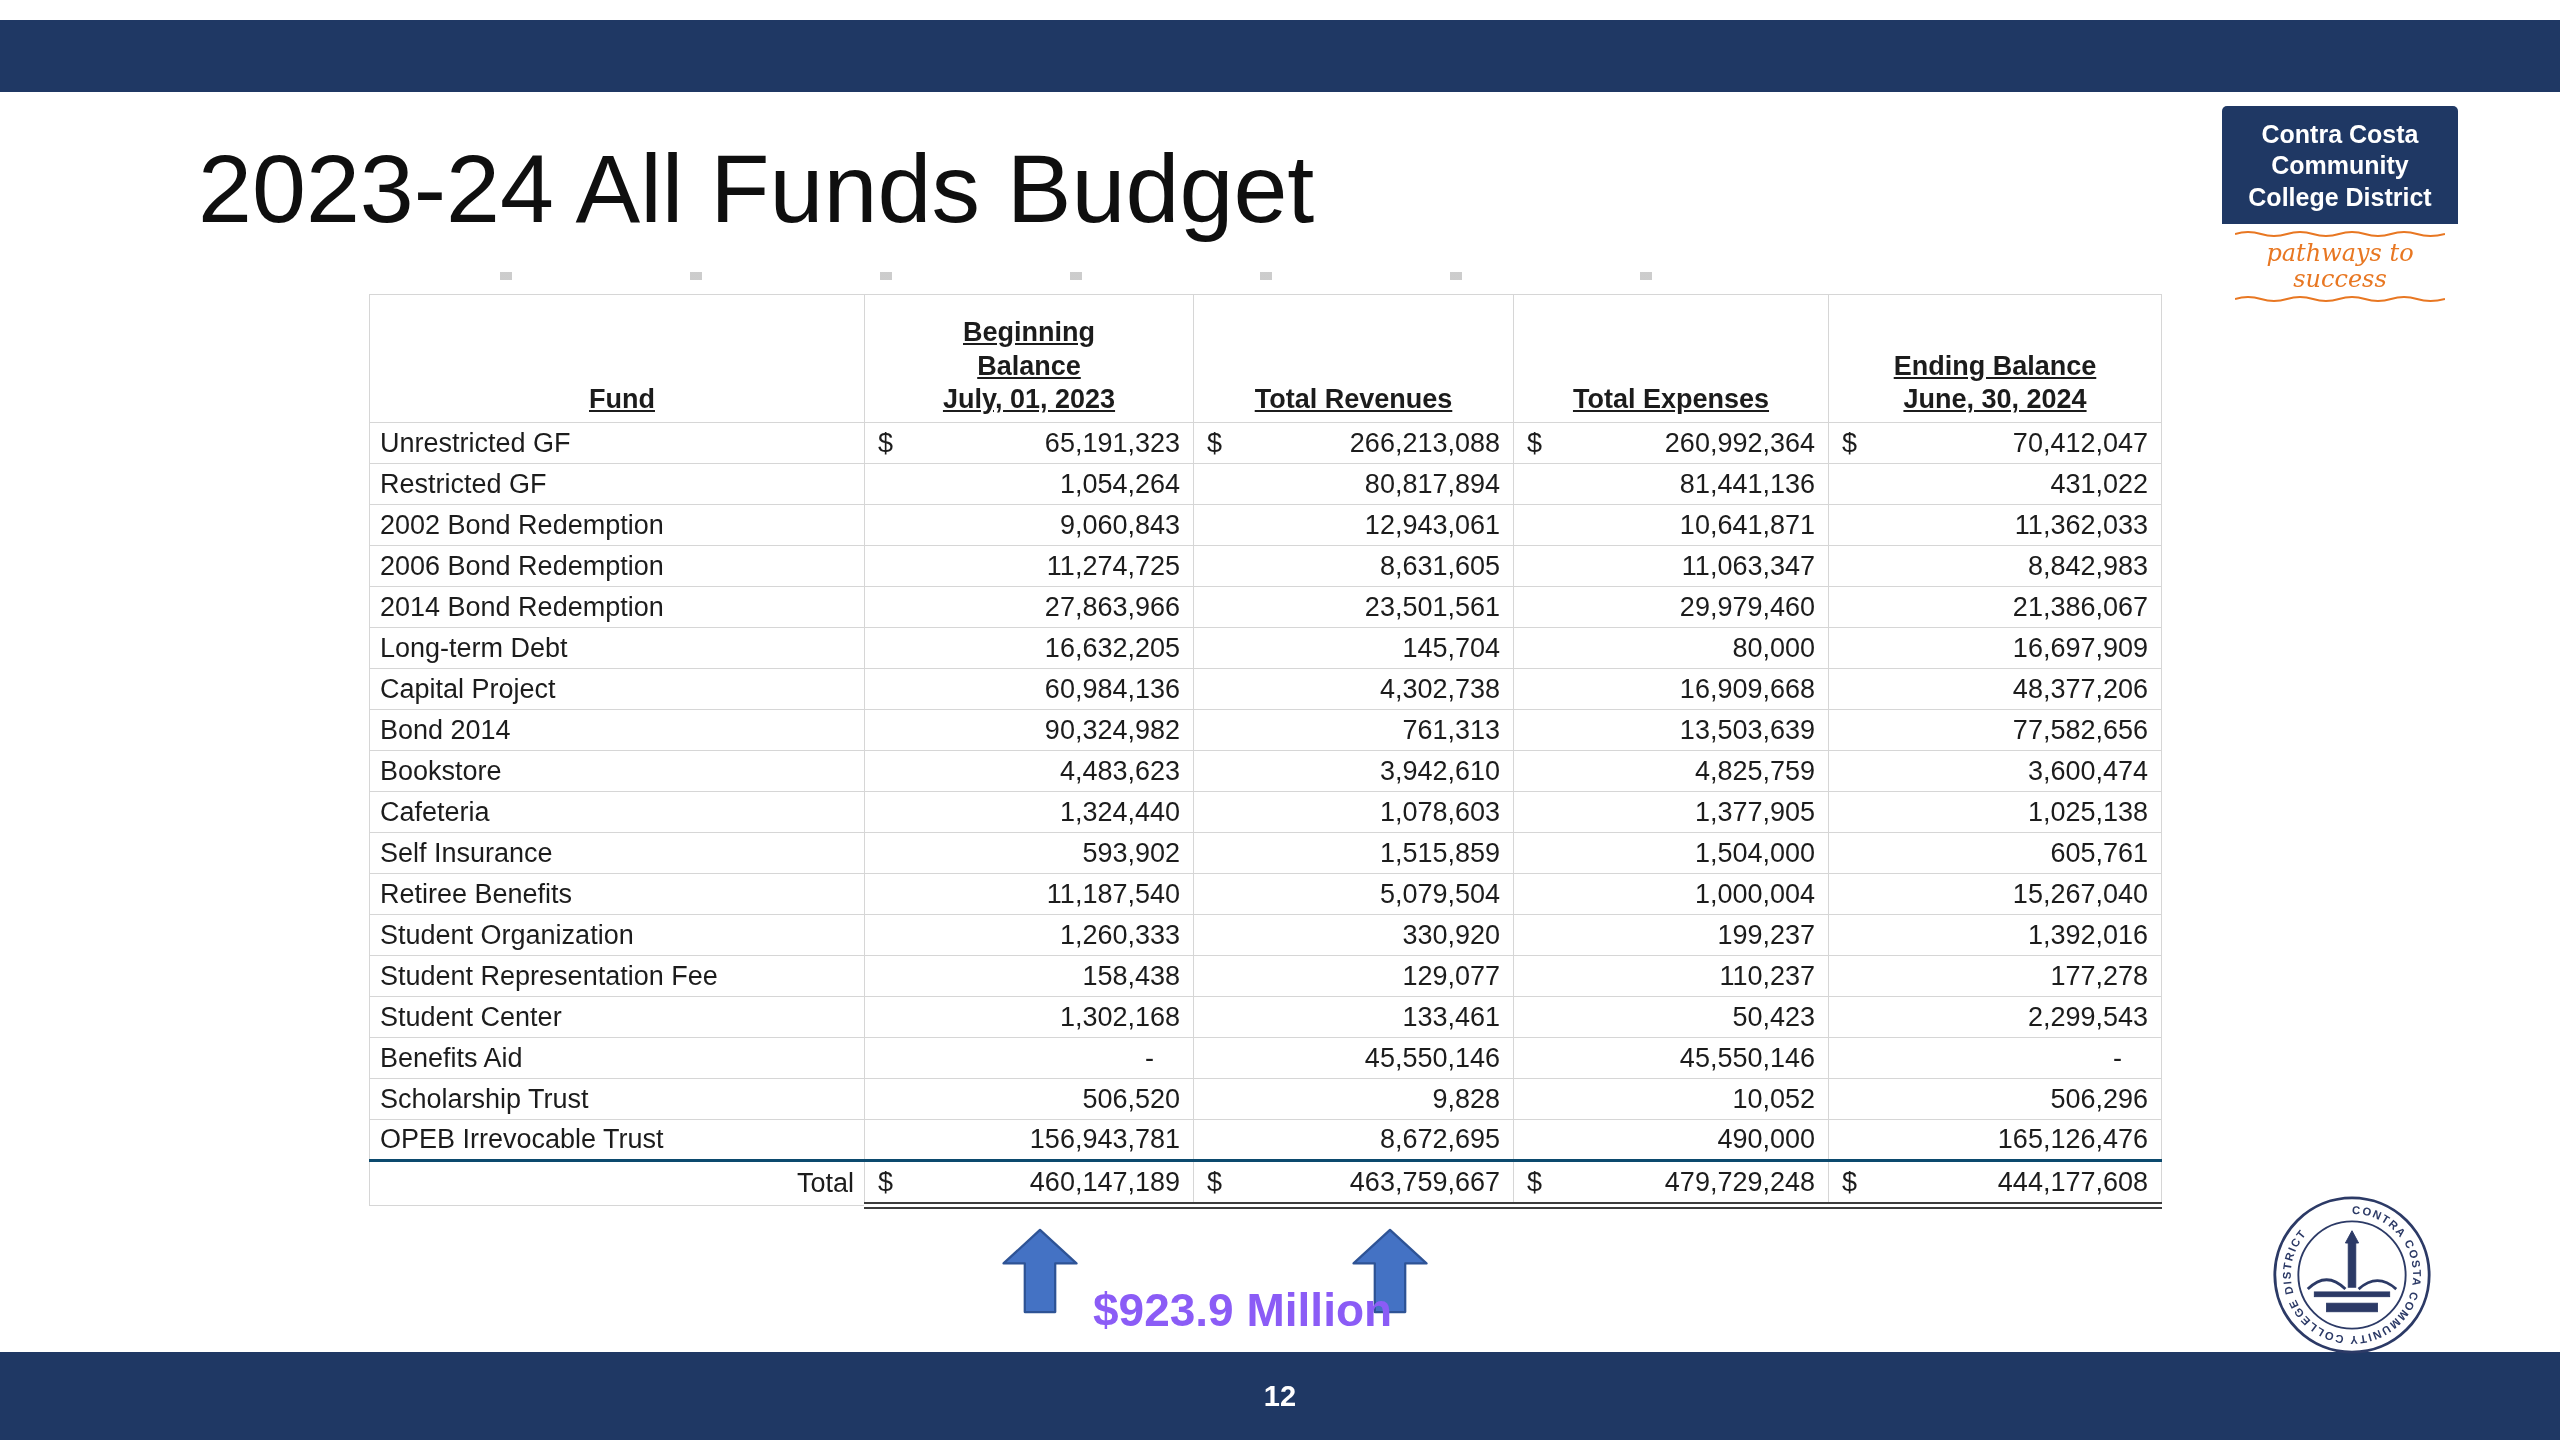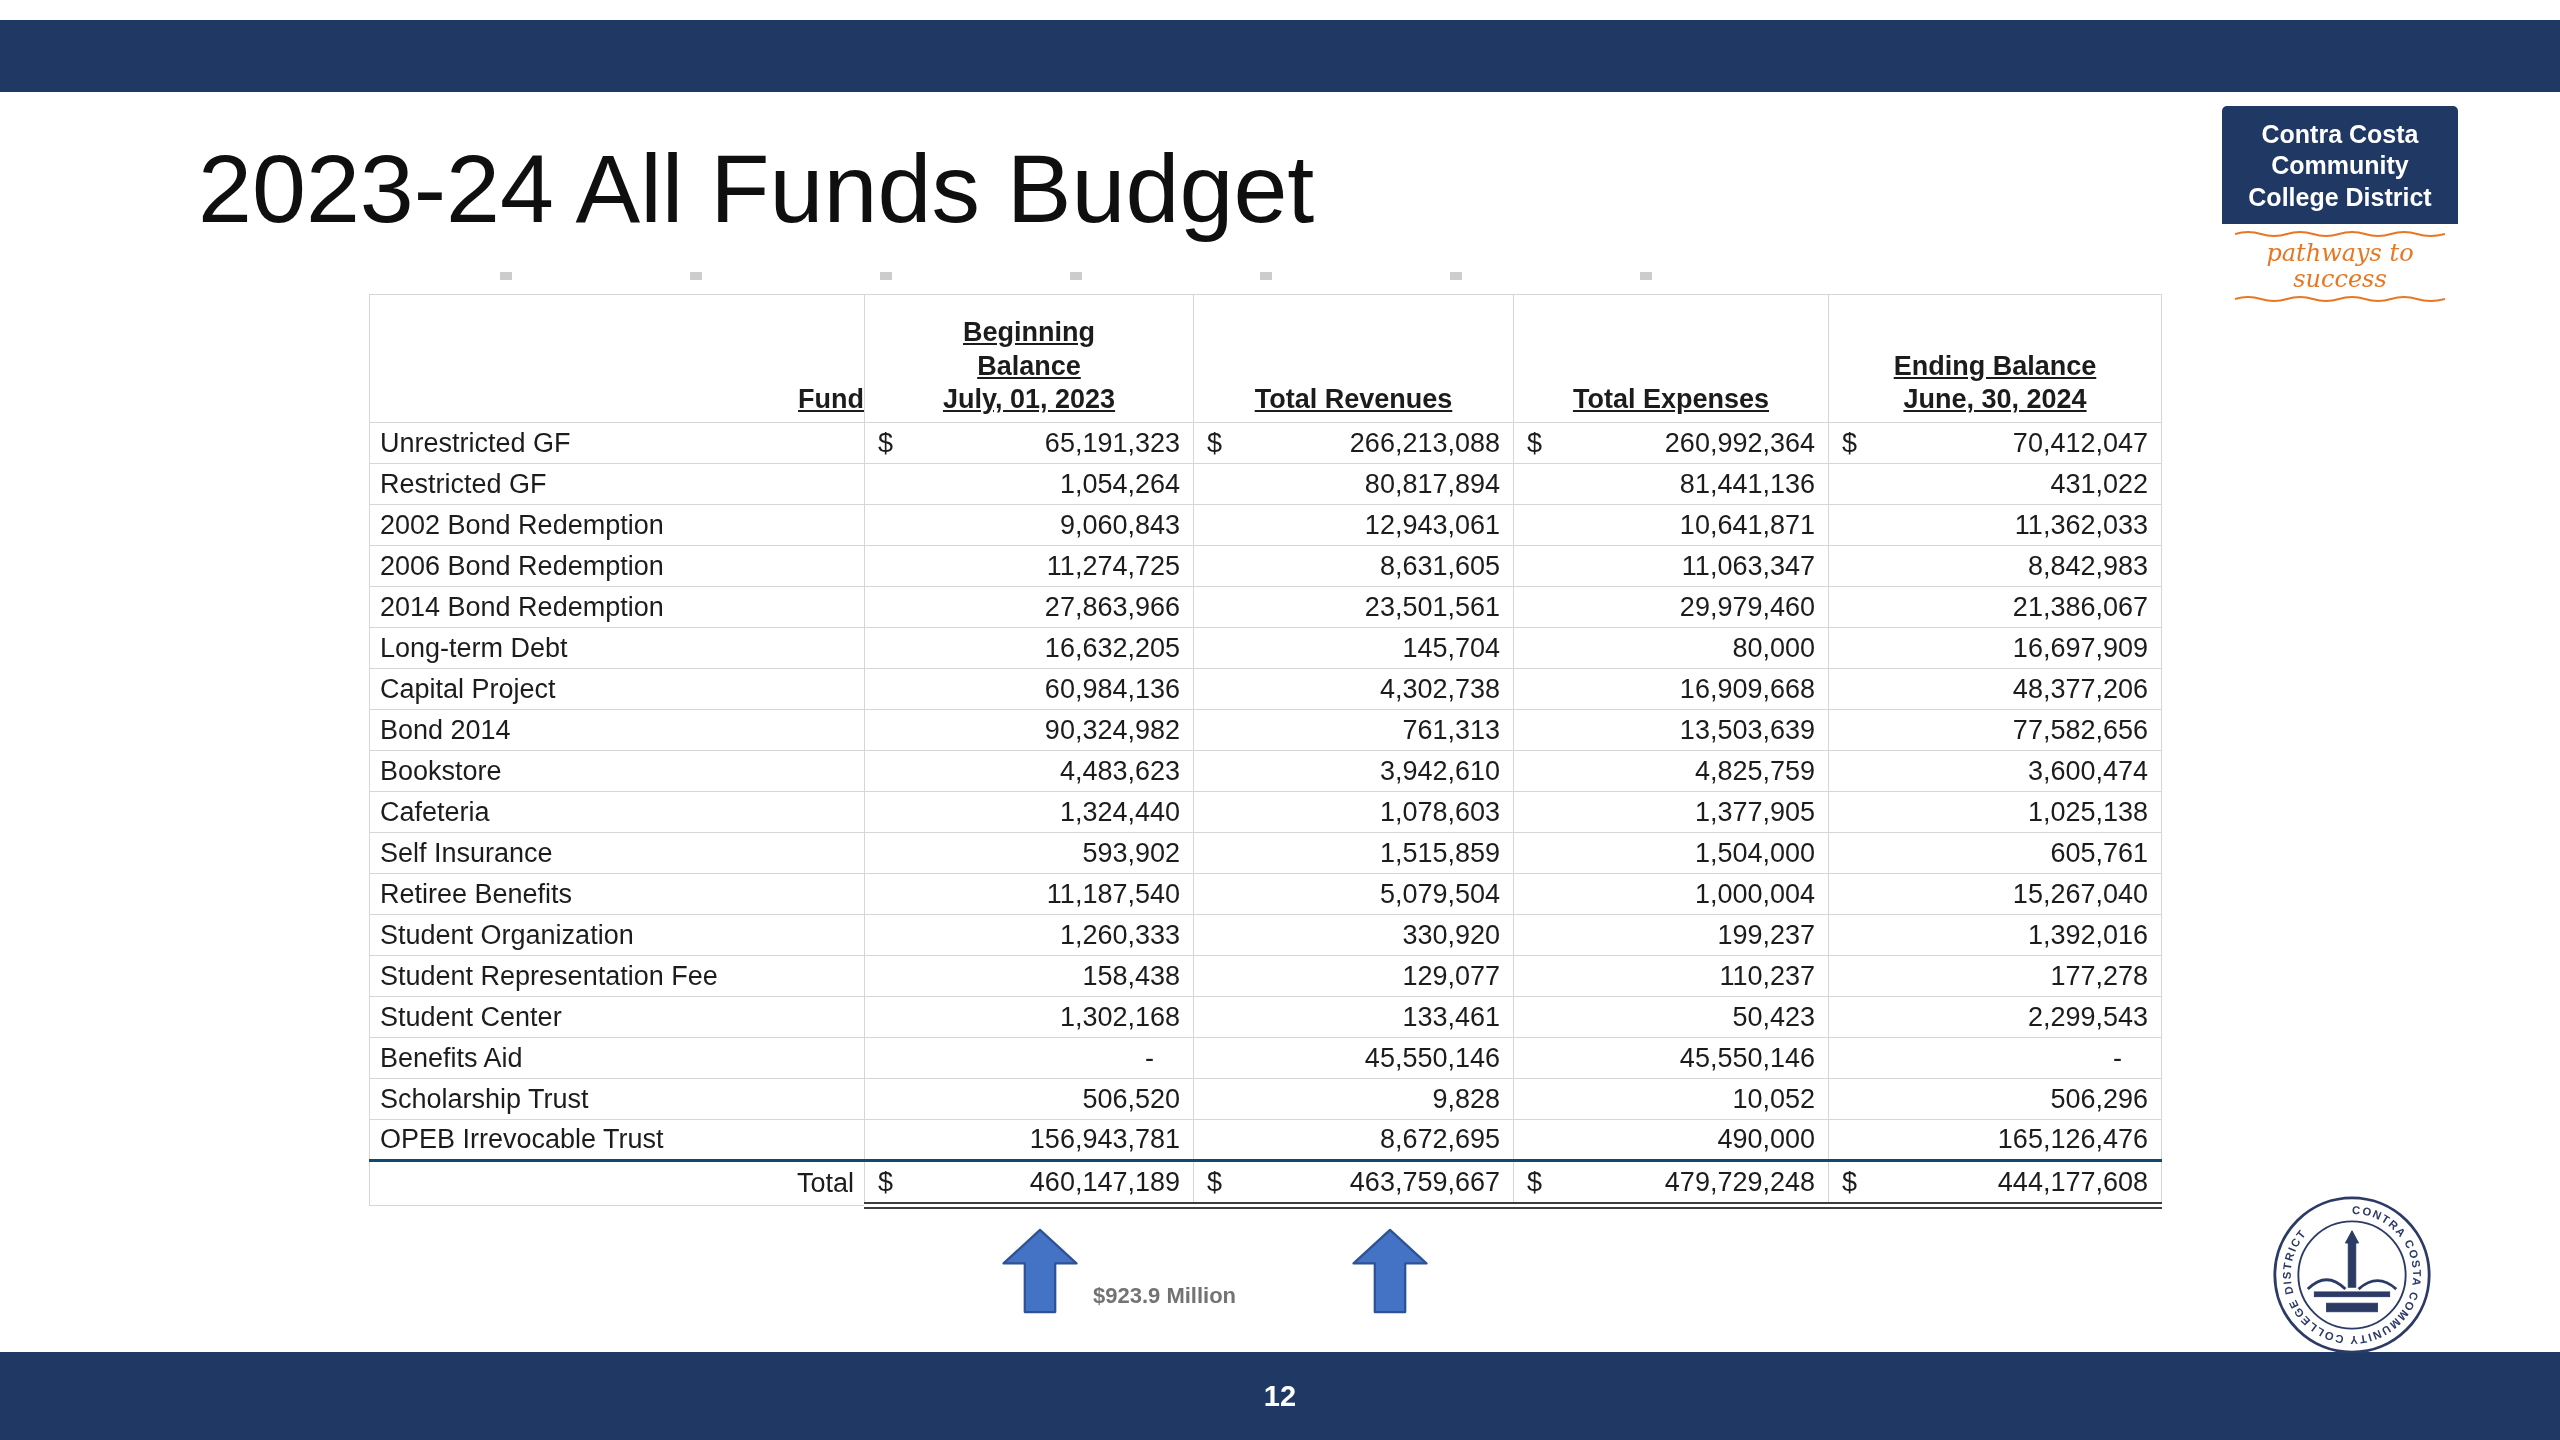--- a/index.html
+++ b/index.html
@@ -52,42 +52,42 @@
     font-size:27px; color:#1c1c1c;
   }
   .budget th, .budget td {
     border:1px solid var(--grid-gray,#d6d6d6);
     overflow:hidden; white-space:nowrap;
   }
   .budget thead th {
     height:128px; vertical-align:bottom; font-weight:bold;
     padding-bottom:5px; background:#fff;
   }
-  th.fund-h { text-align:right; padding-left:10px; }
+  th.fund-h { text-align:center; padding-left:10px; }
   th.num-h { text-align:center; }
   .u { text-decoration:underline; line-height:1.25; }
 
   .budget tbody td { height:41px; }
   .fund-cell { padding-left:10px; text-align:left; }
   .num-cell { position:relative; text-align:right; padding-right:13px; }
   .num-cell .dollar { position:absolute; left:13px; }
   .num-cell .num.dash { padding-right:26px; }
 
   .total-row td { height:45px; border-top:3px solid #0c4a6e; }
   .total-row td.num-cell { border-bottom:7px double #3c3c3c; }
   .total-row td.fund-cell { text-align:right; padding-right:10px; border-bottom:1px solid var(--grid-gray,#d6d6d6); }
 
   
   .arrow { position:absolute; top:1228px; width:76px; height:86px; }
   .arrow-1 { left:1002px; }
   .arrow-2 { left:1352px; }
   .arrow polygon { fill:var(--arrow-blue,#4472c4); stroke:var(--arrow-border,#2e5395); stroke-width:3; stroke-linejoin:round; }
   .annotation {
     position:absolute; left:1093px; top:1283px;
-    font-size:22px; font-weight:bold; color:#737373;
+    font-size:46px; font-weight:bold; color:#8b5cf6;
   }
 
   
   .seal { position:absolute; left:2272px; top:1195px; width:160px; height:160px; z-index:5; }
   .seal .ring { fill:#ffffff; stroke:#2c3a66; }
   .seal text { fill:#2c3a66; font-family:"Liberation Sans", sans-serif; }
   .seal .emblem { fill:#2c3a66; stroke:#2c3a66; }
   .seal .emblem .line { fill:none; stroke-width:3; }
 </style>
 </head>

